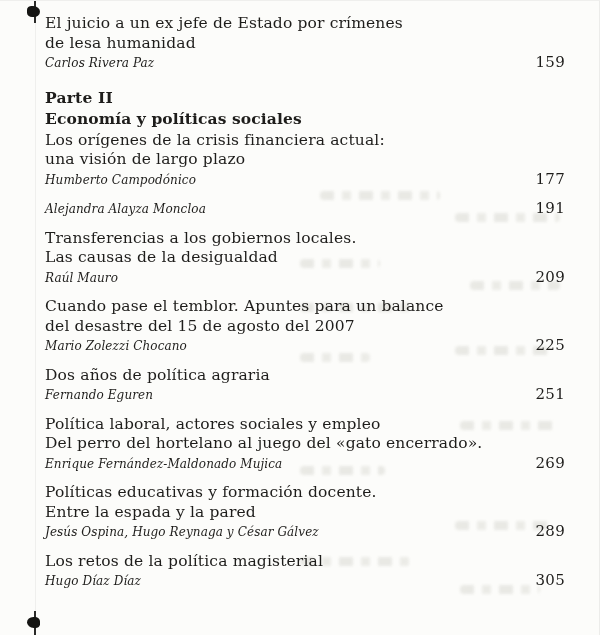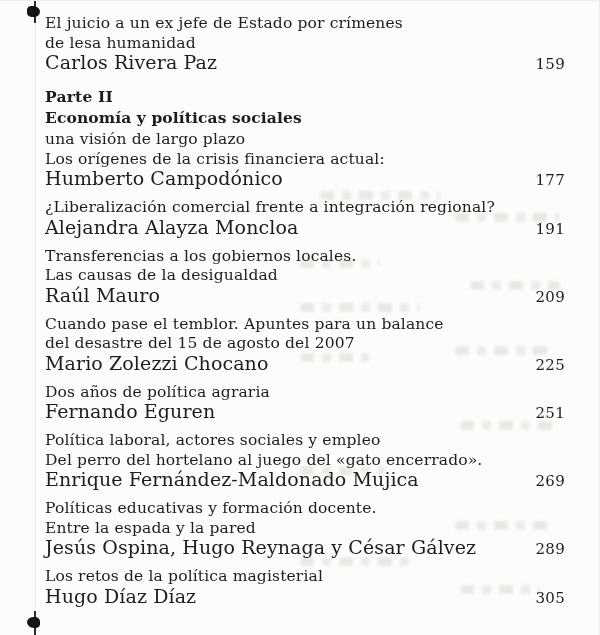--- a/index.html
+++ b/index.html
@@ -12,21 +12,21 @@
   .page{
     position:absolute;inset:0;background:#fcfcfa;
     border-right:1px solid rgba(0,0,0,0.06);
     border-top:1px solid rgba(0,0,0,0.05);
   }
   .content{
     position:absolute;left:45px;right:34px;top:13px;
   }
   .t{font-size:15.5px;line-height:19.5px;letter-spacing:0.15px;}
   .row{display:flex;justify-content:space-between;align-items:baseline;}
-  .a{font-size:19px;line-height:19.5px;letter-spacing:0.1px;}
+  .a{font-style:italic;font-size:12px;line-height:19.5px;letter-spacing:0.1px;}
   .p{font-size:15px;letter-spacing:0.3px;}
   .entry{margin-bottom:9px;}
   .part{margin-top:14px;margin-bottom:1px;}
   .part-label{font-weight:bold;font-size:15.5px;line-height:20px;letter-spacing:0.2px;}
   .part-title{font-weight:bold;font-size:15.5px;line-height:22px;letter-spacing:0.1px;}
 
   
   .fold-line{position:absolute;left:35px;top:0;bottom:0;width:1px;background:rgba(0,0,0,0.05);}
   .mark-line-top{position:absolute;left:34px;top:0;width:2px;height:22px;background:#2a2a28;}
   .mark-blob-top{position:absolute;left:27px;top:5px;width:13px;height:11px;background:#151513;border-radius:40% 60% 55% 45%;}
@@ -72,30 +72,29 @@
         <span class="p">159</span>
       </div>
     </section>
 
     <section class="part">
       <div class="part-label">Parte II</div>
       <div class="part-title">Economía y políticas sociales</div>
     </section>
 
     <section class="entry">
+      <div class="t">Los orígenes de la crisis financiera actual:</div>
       <div class="t">una visión de largo plazo</div>
-      <div class="t">Los orígenes de la crisis financiera actual:</div>
       <div class="row">
         <span class="a">Humberto Campodónico</span>
         <span class="p">177</span>
       </div>
     </section>
 
     <section class="entry">
-      <div class="t">¿Liberalización comercial frente a integración regional?</div>
       <div class="row">
         <span class="a">Alejandra Alayza Moncloa</span>
         <span class="p">191</span>
       </div>
     </section>
 
     <section class="entry">
       <div class="t">Transferencias a los gobiernos locales.</div>
       <div class="t">Las causas de la desigualdad</div>
       <div class="row">

